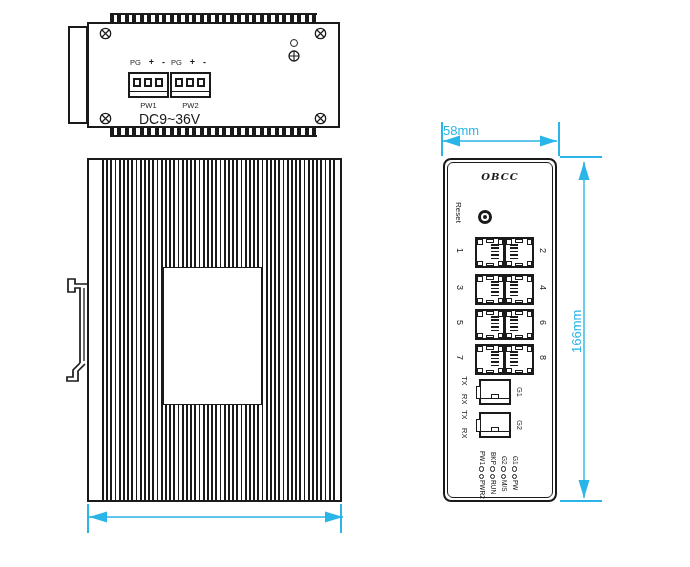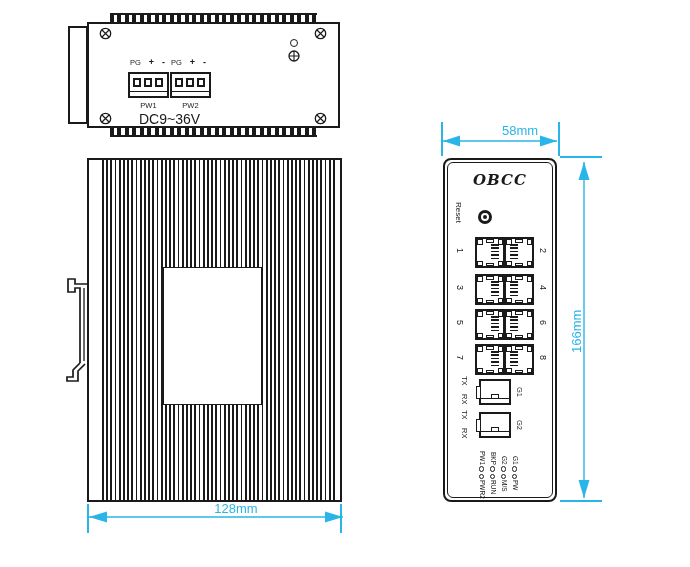--- a/index.html
+++ b/index.html
@@ -26,21 +26,21 @@
   .smalllbl{font-size:7.5px;text-align:center;line-height:1;}
   
   .fins{position:absolute;left:13px;right:3px;top:0;bottom:0;
         background:repeating-linear-gradient(90deg,var(--ink) 0 1.8px,transparent 1.8px 4.2px);}
   .plate{position:absolute;left:74px;top:107px;width:99px;height:138px;background:#fff;border:1px solid var(--ink);}
   
   .panel{border:2px solid var(--ink);border-radius:8px;background:#fff;}
   .bezel{position:absolute;inset:2px;border:1px solid var(--ink);border-radius:6px;}
   .brand{position:absolute;left:0;right:0;top:11px;text-align:center;
          font-family:"DejaVu Serif",serif;font-style:italic;font-weight:bold;
-         font-size:15px;letter-spacing:1px;}
+         font-size:10px;letter-spacing:1px;}
   .reset-btn{position:absolute;left:33px;top:50px;width:14px;height:14px;border:3px solid var(--ink);border-radius:50%;}
   .reset-btn i{width:4px;height:4px;background:var(--ink);border-radius:50%;margin:2px auto;}
   .rj45{position:absolute;width:30px;height:31px;border:2px solid var(--ink);background:#fff;}
   .rj45 .tab{position:absolute;width:5.5px;height:5.5px;border:1.5px solid var(--ink);}
   .rj45 .tl{left:0;top:0}.rj45 .tr{right:0;top:0}.rj45 .bl{left:0;bottom:0}.rj45 .br{right:0;bottom:0}
   .rj45 .tm{position:absolute;top:0;left:9px;width:8px;height:3.5px;border:1.5px solid var(--ink);}
   .rj45 .bm{position:absolute;bottom:0;left:9px;width:8px;height:3.5px;border:1.5px solid var(--ink);}
   .rj45 .pins{position:absolute;top:5px;width:8px;height:16px;
         background:repeating-linear-gradient(180deg,var(--ink) 0 1.6px,transparent 1.6px 3.4px);}
   .rj45.l .pins{right:4px;}
@@ -52,21 +52,21 @@
   .sfp .btab{position:absolute;left:10px;bottom:5px;width:8px;height:4px;border:1.5px solid var(--ink);border-bottom:none;background:#fff;}
   .sfp-lbl,.txrx{position:absolute;font-size:7.5px;writing-mode:vertical-rl;line-height:1;}
   .led-col{position:absolute;top:283px;width:11px;display:flex;flex-direction:column;align-items:center;}
   .led-top{height:22px;display:flex;flex-direction:column;justify-content:flex-end;align-items:center;}
   .led-bot{height:26px;display:flex;flex-direction:column;justify-content:flex-start;align-items:center;}
   .led-lbl{writing-mode:vertical-rl;font-size:6.5px;line-height:1;}
   .led-dot{width:5.5px;height:5.5px;border:1.3px solid var(--ink);border-radius:50%;margin:1px 0;}
   
   .ext{position:absolute;background:var(--cyan);}
   .dimtxt{position:absolute;color:var(--cyan);font-size:13px;line-height:1;}
-  .dimtxt.center{text-align:center;margin-left:20px;}
+  .dimtxt.center{}
   svg{display:block;}
 </style>
 </head>
 <body>
 
 <div id="canvas">
 
   <div class="abs" style="left:0;top:0;width:400px;height:150px;">
     <div class="abs outline" style="left:68px;top:26px;width:20px;height:98px;"></div>
     <div class="abs serr top" style="left:110px;top:13px;width:207px;"></div>
@@ -135,21 +135,20 @@
     <path d="M17 87 L10 94 V101 H4 V105 H15 V95 L22 88" fill="none" stroke="#1a1a1a" stroke-width="1.7"></path>
   </svg>
 
   <div class="ext" style="left:87px;top:504px;width:1.5px;height:29px;"></div>
   <div class="ext" style="left:340px;top:504px;width:1.5px;height:29px;"></div>
   <svg class="abs" style="left:85px;top:506px" width="262" height="22" viewBox="0 0 262 22">
     <line x1="4" y1="11" x2="258" y2="11" stroke="#2ab5e8" stroke-width="1.4"></line>
     <polygon points="4,11 22,5.5 22,16.5" fill="#2ab5e8"></polygon>
     <polygon points="258,11 240,5.5 240,16.5" fill="#2ab5e8"></polygon>
   </svg>
-  <div class="dimtxt center" style="left:150px;top:502px;width:132px;">128mm</div>
 
   <div class="abs panel" style="left:443px;top:158px;width:114px;height:344px;">
     <div class="bezel"></div>
     <div class="brand">OBCC</div>
 
     <span class="abs vtext" style="left:9px;top:42px;font-size:8px;">Reset</span>
     <div class="reset-btn">
         <i></i>
       </div>
 

